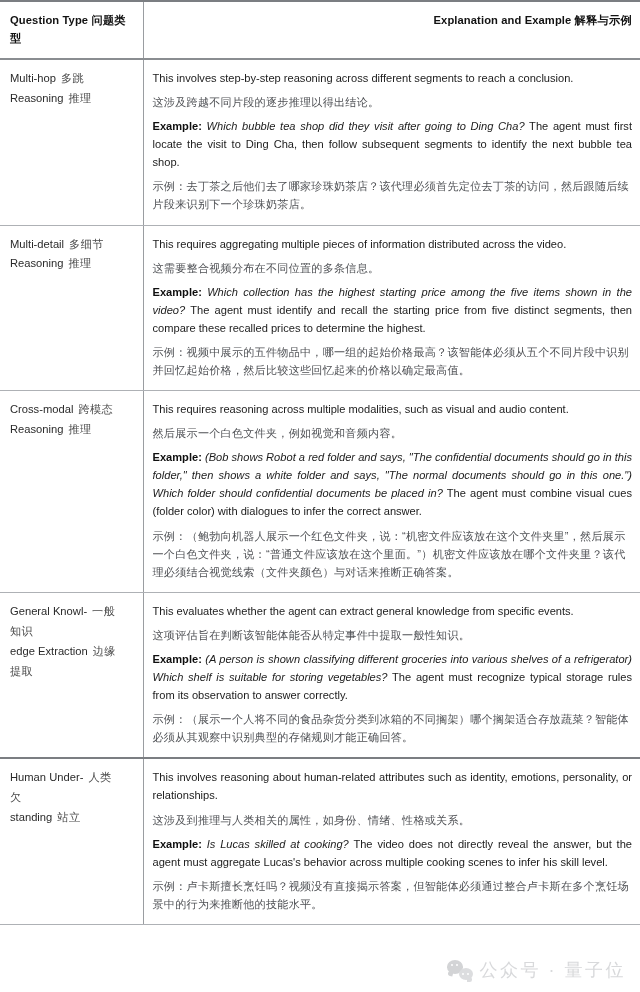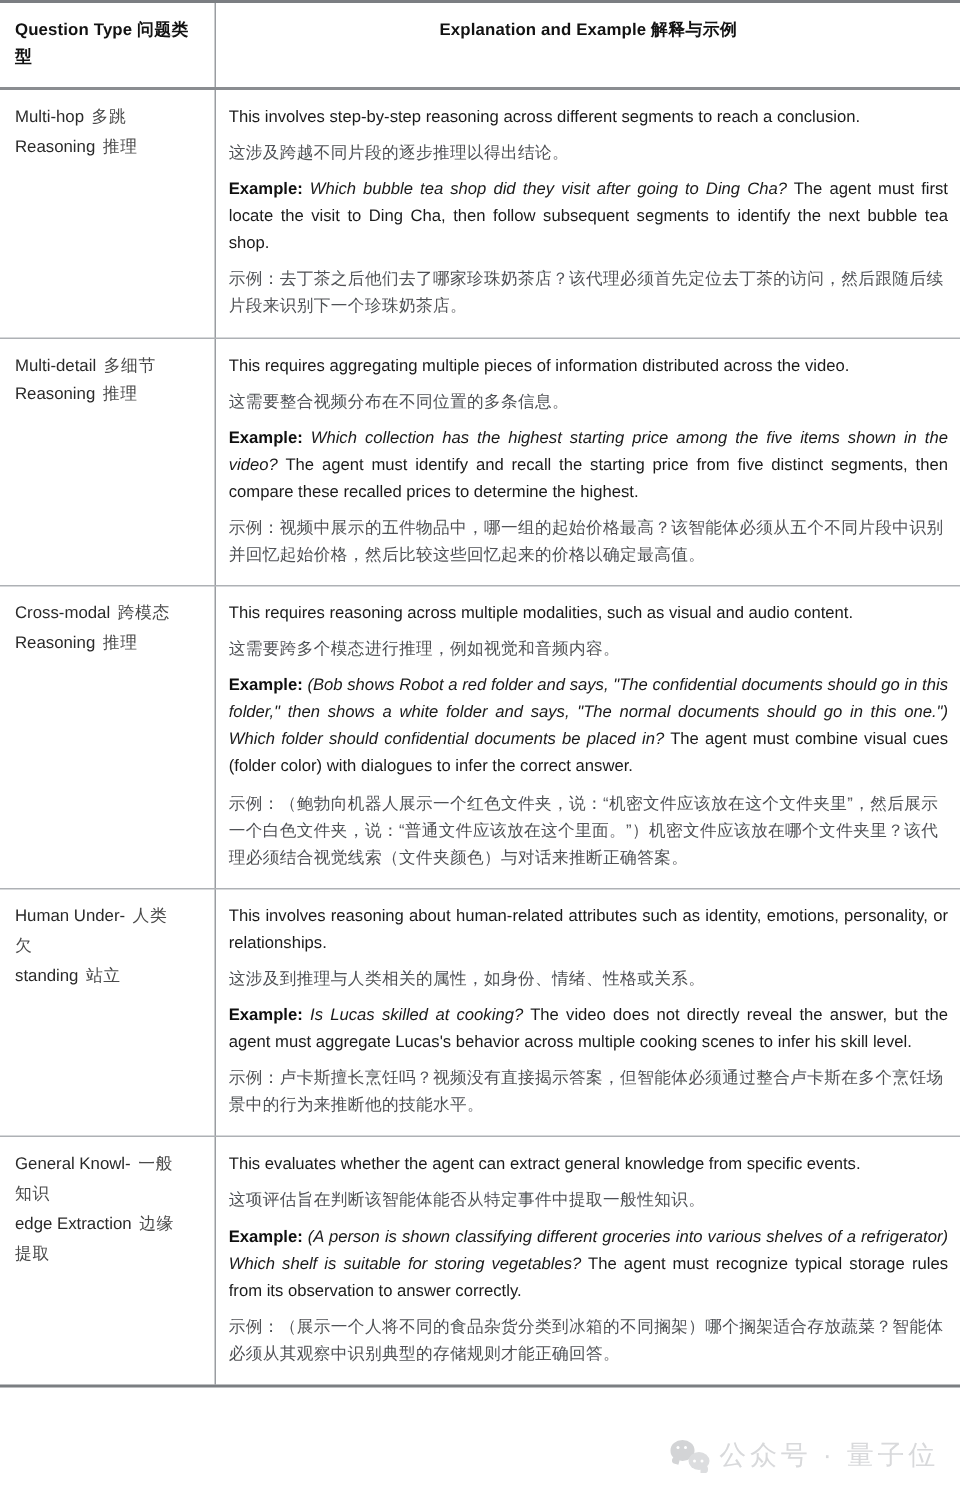--- a/index.html
+++ b/index.html
@@ -52,21 +52,21 @@
     box-sizing: border-box;
   }
 
   
   .header-row td.col-type {
     padding-top: 9px;
     padding-bottom: 10px;
     height: 58px;
   }
   .header-row td.col-expl {
-    text-align: center;
+    text-align: right;
     padding-top: 9px;
     margin-left: 16px;
   }
   .hdr-text {
     font-weight: bold;
     font-size: 11.2px;
     line-height: 1.62;
     color: #121212;
     letter-spacing: 0.1px;
   }
@@ -261,66 +261,66 @@
         <td class="col-type">
           <div class="type-line">
             <span>Cross-modal</span><span class="cjk">跨模态</span>
           </div>
           <div class="type-line">
             <span>Reasoning</span><span class="cjk">推理</span>
           </div>
         </td>
         <td class="col-expl">
           <p class="para">This requires reasoning across multiple modalities, such as visual and audio content.</p>
-          <p class="para zh">这需要跨多个模态进行推理，例如视觉和音频内容。</p>
+          <p class="para zh">然后展示一个白色文件夹，例如视觉和音频内容。</p>
           <p class="para example"><span class="lbl">Example:</span> <span class="it">(Bob shows Robot a red folder and says, "The confidential documents should go in this folder," then shows a white folder and says, "The normal documents should go in this one.") Which folder should confidential documents be placed in?</span> <span>The agent must combine visual cues (folder color) with dialogues to infer the correct answer.</span></p>
           <p class="para zh">示例：（鲍勃向机器人展示一个红色文件夹，说：“机密文件应该放在这个文件夹里”，然后展示一个白色文件夹，说：“普通文件应该放在这个里面。”）机密文件应该放在哪个文件夹里？该代理必须结合视觉线索（文件夹颜色）与对话来推断正确答案。</p>
+        </td>
+      </tr>
+
+      <tr class="body-row last-row">
+        <td class="col-type">
+          <div class="type-line">
+            <span>General Knowl-</span><span class="cjk">一般</span>
+          </div>
+          <div class="type-line">
+            <span class="cjk-solo">知识</span>
+          </div>
+          <div class="type-line">
+            <span>edge Extraction</span><span class="cjk">边缘</span>
+          </div>
+          <div class="type-line">
+            <span class="cjk-solo">提取</span>
+          </div>
+        </td>
+        <td class="col-expl">
+          <p class="para">This evaluates whether the agent can extract general knowledge from specific events.</p>
+          <p class="para zh">这项评估旨在判断该智能体能否从特定事件中提取一般性知识。</p>
+          <p class="para example"><span class="lbl">Example:</span> <span class="it">(A person is shown classifying different groceries into various shelves of a refrigerator) Which shelf is suitable for storing vegetables?</span> <span>The agent must recognize typical storage rules from its observation to answer correctly.</span></p>
+          <p class="para zh">示例：（展示一个人将不同的食品杂货分类到冰箱的不同搁架）哪个搁架适合存放蔬菜？智能体必须从其观察中识别典型的存储规则才能正确回答。</p>
         </td>
       </tr>
 
       <tr class="body-row">
         <td class="col-type">
           <div class="type-line">
             <span>Human Under-</span><span class="cjk">人类</span>
           </div>
           <div class="type-line">
             <span class="cjk-solo">欠</span>
           </div>
           <div class="type-line">
             <span>standing</span><span class="cjk">站立</span>
           </div>
         </td>
         <td class="col-expl">
           <p class="para">This involves reasoning about human-related attributes such as identity, emotions, personality, or relationships.</p>
           <p class="para zh">这涉及到推理与人类相关的属性，如身份、情绪、性格或关系。</p>
           <p class="para example"><span class="lbl">Example:</span> <span class="it">Is Lucas skilled at cooking?</span> <span>The video does not directly reveal the answer, but the agent must aggregate Lucas's behavior across multiple cooking scenes to infer his skill level.</span></p>
           <p class="para zh">示例：卢卡斯擅长烹饪吗？视频没有直接揭示答案，但智能体必须通过整合卢卡斯在多个烹饪场景中的行为来推断他的技能水平。</p>
-        </td>
-      </tr>
-
-      <tr class="body-row last-row">
-        <td class="col-type">
-          <div class="type-line">
-            <span>General Knowl-</span><span class="cjk">一般</span>
-          </div>
-          <div class="type-line">
-            <span class="cjk-solo">知识</span>
-          </div>
-          <div class="type-line">
-            <span>edge Extraction</span><span class="cjk">边缘</span>
-          </div>
-          <div class="type-line">
-            <span class="cjk-solo">提取</span>
-          </div>
-        </td>
-        <td class="col-expl">
-          <p class="para">This evaluates whether the agent can extract general knowledge from specific events.</p>
-          <p class="para zh">这项评估旨在判断该智能体能否从特定事件中提取一般性知识。</p>
-          <p class="para example"><span class="lbl">Example:</span> <span class="it">(A person is shown classifying different groceries into various shelves of a refrigerator) Which shelf is suitable for storing vegetables?</span> <span>The agent must recognize typical storage rules from its observation to answer correctly.</span></p>
-          <p class="para zh">示例：（展示一个人将不同的食品杂货分类到冰箱的不同搁架）哪个搁架适合存放蔬菜？智能体必须从其观察中识别典型的存储规则才能正确回答。</p>
         </td>
       </tr>
 
     </tbody>
   </table>
 
 
   <div class="watermark">
     <span class="wechat-icon">
       <span class="bubble-a"></span>

